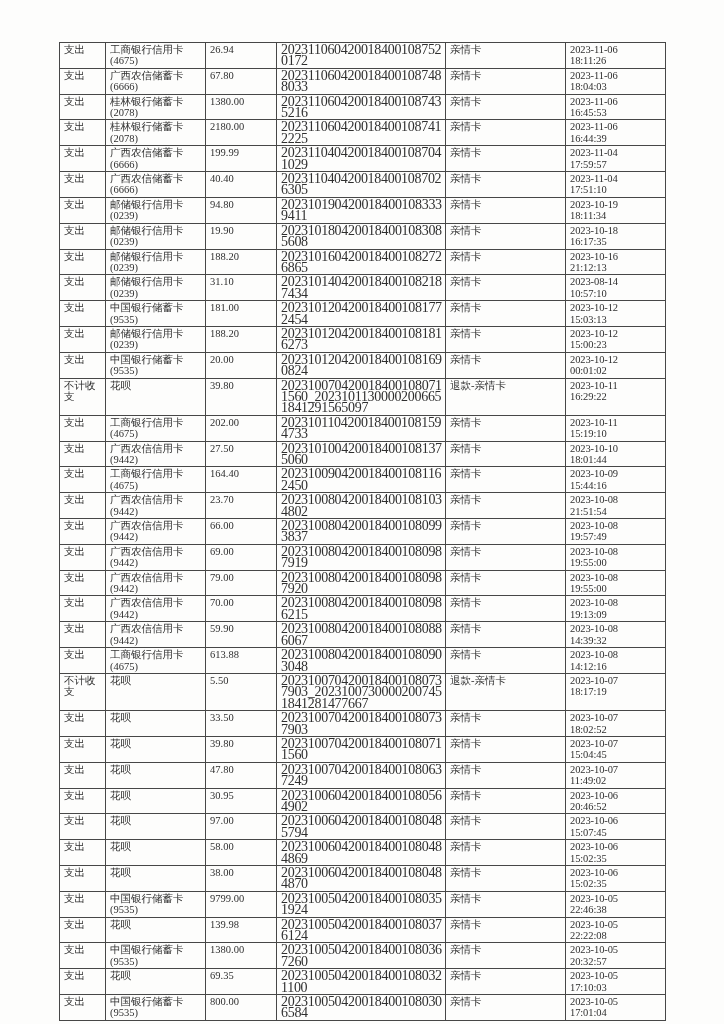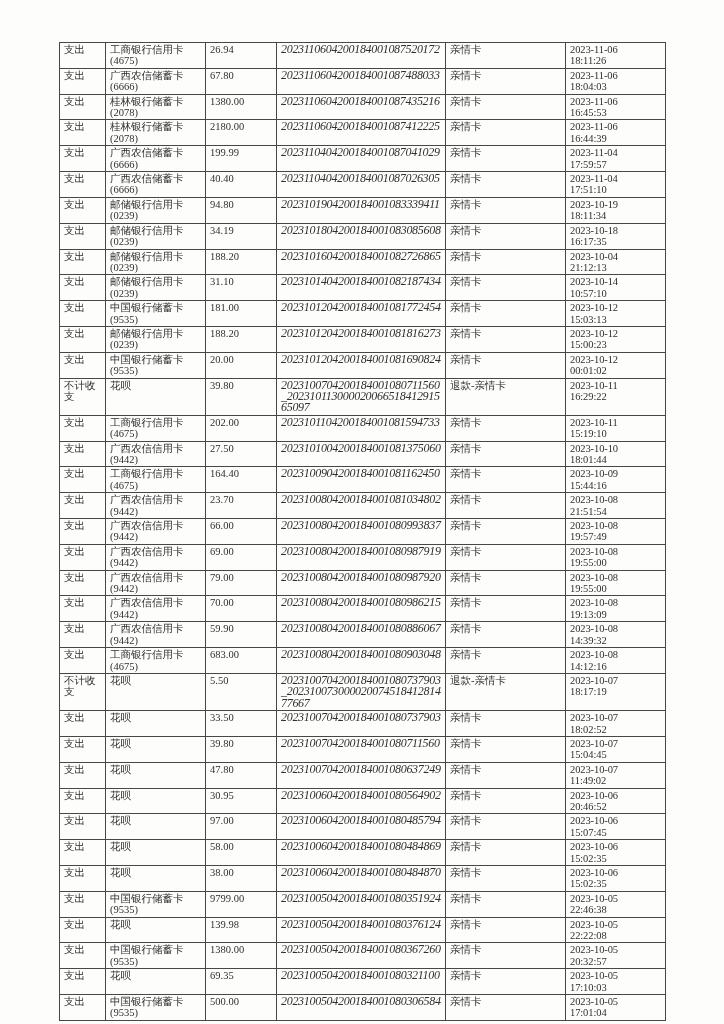--- a/index.html
+++ b/index.html
@@ -37,21 +37,21 @@
     padding: 1px 2px 1px 4px;
     overflow: hidden;
     word-break: break-all;
   }
   table.txn-table tr {
     height: 24.3px;
   }
   td.c-type   { }
   td.c-acct   { }
   td.c-amt    { }
-  td.c-num    { font-size: 12px; letter-spacing: -0.3px; font-style: italic; }
+  td.c-num    { font-size: 14px; letter-spacing: -0.3px; }
   td.c-remark { }
   td.c-date   { letter-spacing: -0.1px; }
   .col-type   { width: 46px; }
   .col-acct   { width: 100px; }
   .col-amt    { width: 71px; }
   .col-num    { width: 169px; }
   .col-remark { width: 120px; }
   .col-date   { width: 100px; }
 </style>
 </head>
@@ -172,55 +172,55 @@
       <div>18:11:34</div>
     </td>
   </tr>
 
   <tr>
     <td class="c-type">支出</td>
     <td class="c-acct">
       <div>邮储银行信用卡</div>
       <div>(0239)</div>
     </td>
-    <td class="c-amt">34.19</td>
+    <td class="c-amt">19.90</td>
     <td class="c-num">2023101804200184001083085608</td>
     <td class="c-remark">亲情卡</td>
     <td class="c-date">
       <div>2023-10-18</div>
       <div>16:17:35</div>
     </td>
   </tr>
 
   <tr>
     <td class="c-type">支出</td>
     <td class="c-acct">
       <div>邮储银行信用卡</div>
       <div>(0239)</div>
     </td>
     <td class="c-amt">188.20</td>
     <td class="c-num">2023101604200184001082726865</td>
     <td class="c-remark">亲情卡</td>
     <td class="c-date">
-      <div>2023-10-04</div>
+      <div>2023-10-16</div>
       <div>21:12:13</div>
     </td>
   </tr>
 
   <tr>
     <td class="c-type">支出</td>
     <td class="c-acct">
       <div>邮储银行信用卡</div>
       <div>(0239)</div>
     </td>
     <td class="c-amt">31.10</td>
     <td class="c-num">2023101404200184001082187434</td>
     <td class="c-remark">亲情卡</td>
     <td class="c-date">
-      <div>2023-10-14</div>
+      <div>2023-08-14</div>
       <div>10:57:10</div>
     </td>
   </tr>
 
   <tr>
     <td class="c-type">支出</td>
     <td class="c-acct">
       <div>中国银行储蓄卡</div>
       <div>(9535)</div>
     </td>
@@ -412,21 +412,21 @@
       <div>14:39:32</div>
     </td>
   </tr>
 
   <tr>
     <td class="c-type">支出</td>
     <td class="c-acct">
       <div>工商银行信用卡</div>
       <div>(4675)</div>
     </td>
-    <td class="c-amt">683.00</td>
+    <td class="c-amt">613.88</td>
     <td class="c-num">2023100804200184001080903048</td>
     <td class="c-remark">亲情卡</td>
     <td class="c-date">
       <div>2023-10-08</div>
       <div>14:12:16</div>
     </td>
   </tr>
 
   <tr>
     <td class="c-type">不计收支</td>
@@ -607,21 +607,21 @@
       <div>17:10:03</div>
     </td>
   </tr>
 
   <tr>
     <td class="c-type">支出</td>
     <td class="c-acct">
       <div>中国银行储蓄卡</div>
       <div>(9535)</div>
     </td>
-    <td class="c-amt">500.00</td>
+    <td class="c-amt">800.00</td>
     <td class="c-num">2023100504200184001080306584</td>
     <td class="c-remark">亲情卡</td>
     <td class="c-date">
       <div>2023-10-05</div>
       <div>17:01:04</div>
     </td>
   </tr>
 </tbody>
   </table>
 </div>

